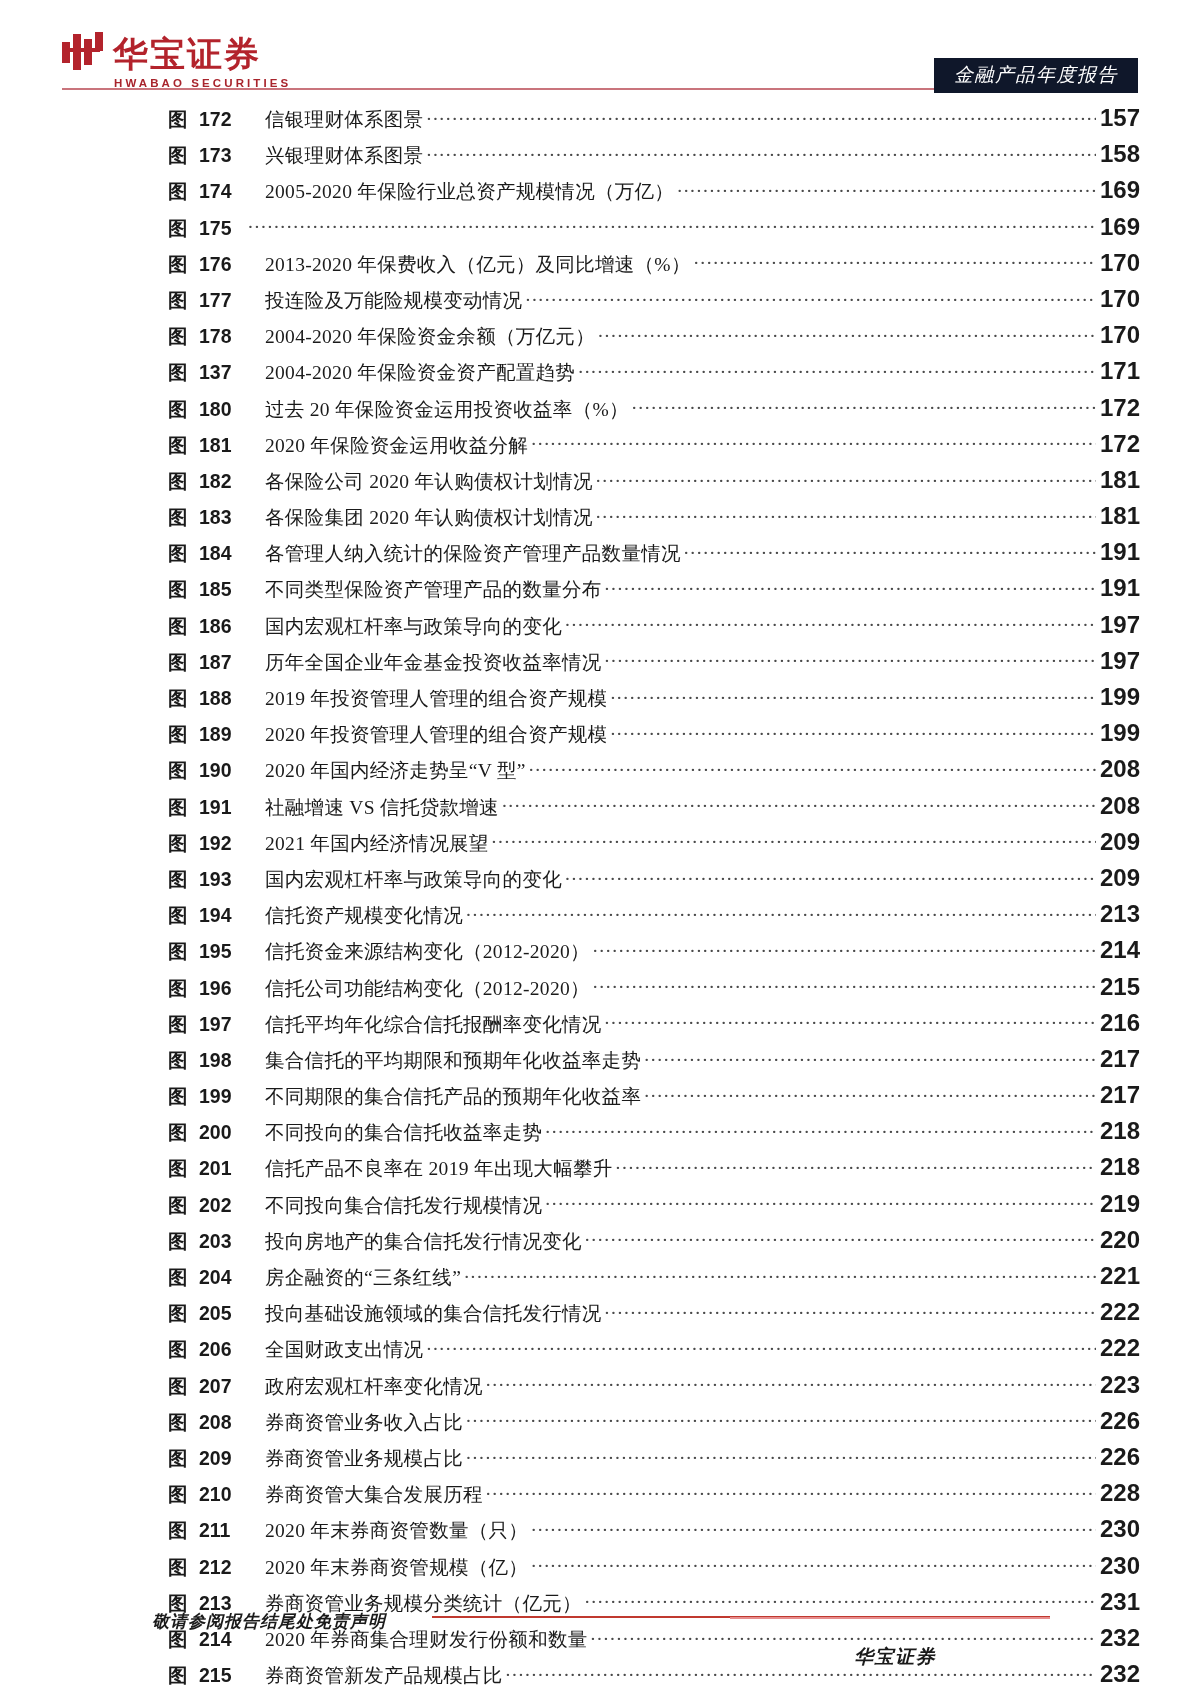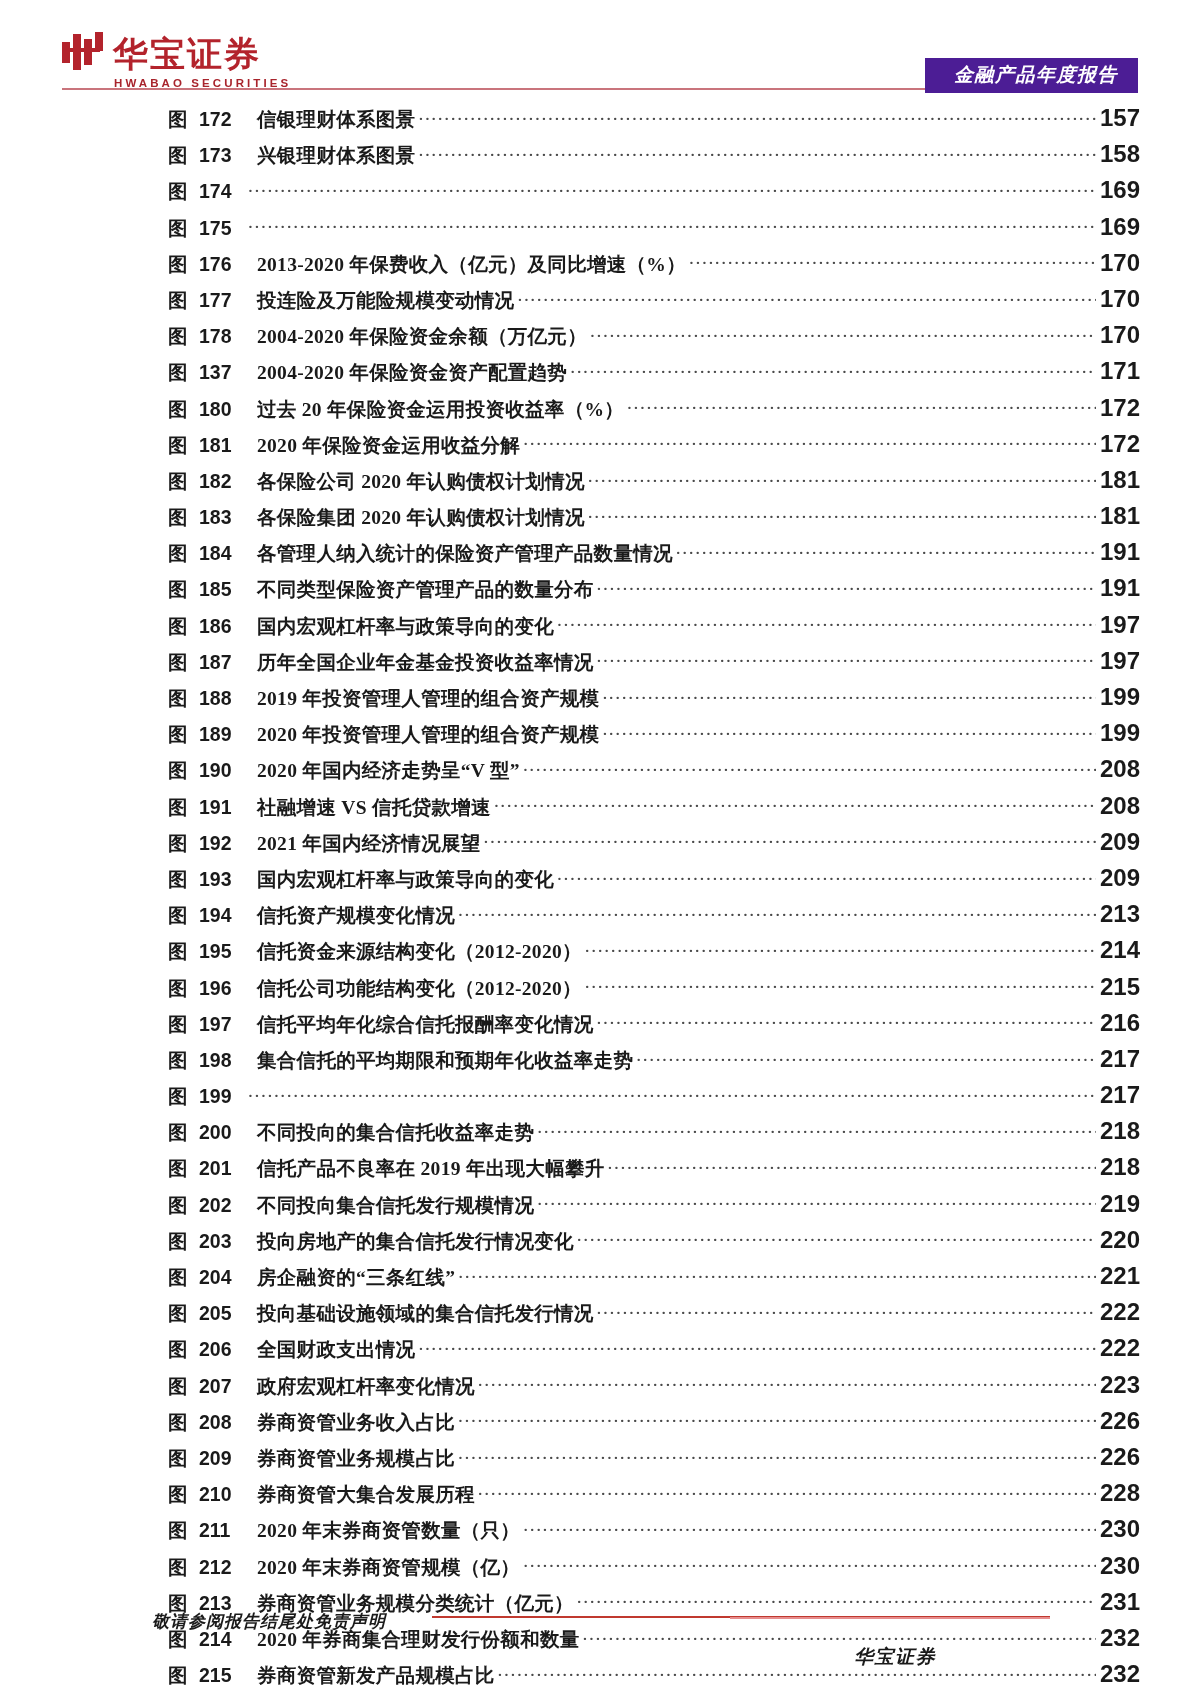--- a/index.html
+++ b/index.html
@@ -71,27 +71,27 @@
     left: 62px;
     top: 88px;
     width: 1076px;
     height: 2px;
     background: #c9747c;
   }
   .header-badge {
     position: absolute;
     right: 62px;
     top: 58px;
-    background: #4c1d95;
+    background: #0f172a;
     color: #ffffff;
     font-family: "Liberation Serif", serif;
-    font-weight: 700;
+    font-weight: 400;
     font-size: 19px;
     letter-spacing: 1.5px;
-    padding: 7px 20px 9px 29px;
+    padding: 7px 20px 9px 20px;
     line-height: 1;
     white-space: nowrap;
     font-style: italic;
     z-index: 3;
   }
 
   
   .toc {
     position: absolute;
     left: 0;
@@ -117,23 +117,23 @@
   .fig-num {
     font-family: "Liberation Sans", sans-serif;
     font-weight: 700;
     flex: 0 0 auto;
     min-width: 46px;
     text-align: left;
     margin-left: 11px;
   }
   .fig-title {
     font-family: "Liberation Serif", serif;
-    font-weight: 700;
+    font-weight: 400;
     flex: 0 0 auto;
-    margin-left: 12px;
+    margin-left: 20px;
     letter-spacing: 0.3px;
   }
   .dots {
     flex: 1 1 auto;
     overflow: hidden;
     margin: 0 2px 0 3px;
     position: relative;
     height: 1em;
   }
   .dots::before {
@@ -239,20 +239,21 @@
     <div class="toc-row">
       <span class="fig-label">图</span>
       <span class="fig-num">173</span>
       <span class="fig-title">兴银理财体系图景</span>
       <span class="dots"></span>
       <span class="fig-page">158</span>
     </div>
     <div class="toc-row">
       <span class="fig-label">图</span>
       <span class="fig-num">174</span>
+      <span class="fig-title">2005-2020 年保险行业总资产规模情况（万亿）</span>
       <span class="dots"></span>
       <span class="fig-page">169</span>
     </div>
     <div class="toc-row">
       <span class="fig-label">图</span>
       <span class="fig-num">175</span>
       <span class="dots"></span>
       <span class="fig-page">169</span>
     </div>
     <div class="toc-row">
@@ -412,20 +413,21 @@
     <div class="toc-row">
       <span class="fig-label">图</span>
       <span class="fig-num">198</span>
       <span class="fig-title">集合信托的平均期限和预期年化收益率走势</span>
       <span class="dots"></span>
       <span class="fig-page">217</span>
     </div>
     <div class="toc-row">
       <span class="fig-label">图</span>
       <span class="fig-num">199</span>
+      <span class="fig-title">不同期限的集合信托产品的预期年化收益率</span>
       <span class="dots"></span>
       <span class="fig-page">217</span>
     </div>
     <div class="toc-row">
       <span class="fig-label">图</span>
       <span class="fig-num">200</span>
       <span class="fig-title">不同投向的集合信托收益率走势</span>
       <span class="dots"></span>
       <span class="fig-page">218</span>
     </div>

